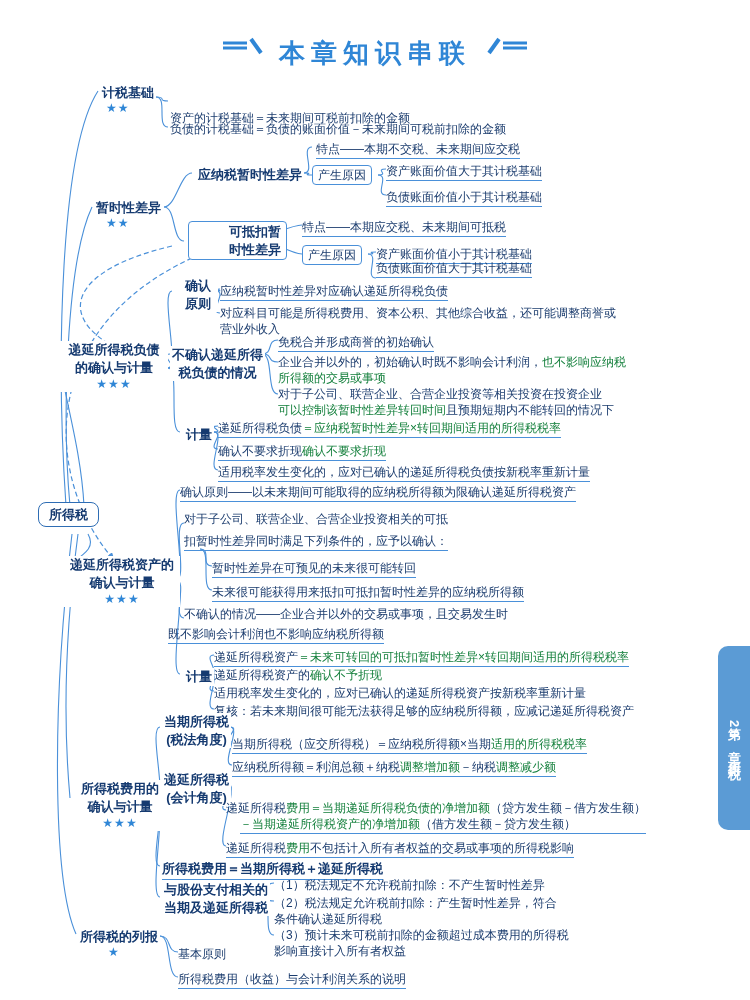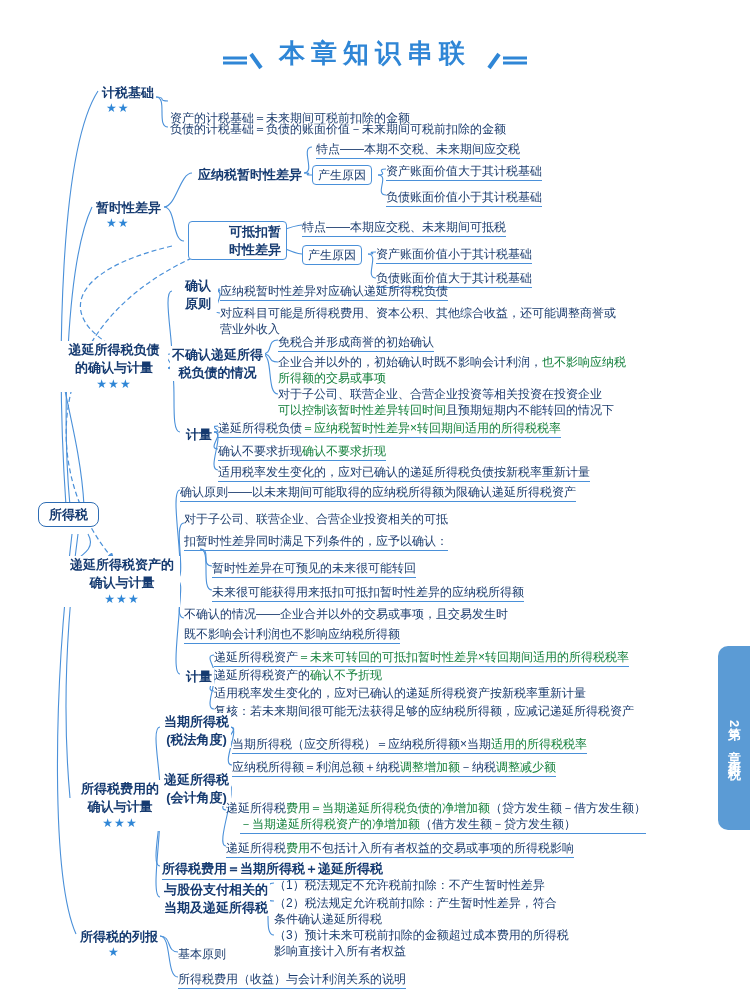--- a/index.html
+++ b/index.html
@@ -9,21 +9,21 @@
   .node{position:absolute;font-size:12px;line-height:1.35;color:#1b3c6e;white-space:nowrap;z-index:2;}
   .lbl{font-weight:bold;color:#153a70;font-size:13px;}
   .red{color:#15803d;}
   .u{border-bottom:1.2px solid #4a90d9;padding-bottom:1px;}
   .box{border:1px solid #4a90d9;border-radius:4px;padding:1px 5px;background:#fff;}
   .ctr{text-align:center;padding-left:40px;}
   .blk{display:block;}
   .bg{background:#fff;padding:0 2px;}
   .stars{color:#2f86d6;font-size:12px;letter-spacing:1px;font-weight:bold;}
   .title-row{position:absolute;top:36px;left:0;width:750px;display:flex;justify-content:center;
-             align-items:flex-end;gap:14px;z-index:2;}
+             align-items:flex-start;gap:14px;z-index:2;}
   .title{font-size:26px;font-weight:bold;color:#2f86d6;letter-spacing:6px;}
   .root-box{border:1.6px solid #2e6db4;border-radius:8px;padding:4px 10px;font-weight:bold;
             color:#153a70;font-size:13px;background:#fff;}
   .tab{position:absolute;right:0;top:646px;width:32px;height:184px;background:#5b9bd5;
        border-radius:10px 0 0 10px;color:#fff;display:flex;align-items:center;justify-content:center;
        writing-mode:vertical-rl;font-size:13px;font-weight:bold;letter-spacing:3px;z-index:2;}
   .ind{margin-left:14px;}
 </style>
 </head>
 <body>
@@ -133,21 +133,21 @@
   <div class="node u" style="left:386px;top:163px">资产账面价值大于其计税基础</div>
   <div class="node u" style="left:386px;top:189px">负债账面价值小于其计税基础</div>
 
   <div class="node box ctr lbl" style="left:188px;top:221px">
     <span class="blk">可抵扣暂</span>
     <span class="blk">时性差异</span>
   </div>
   <div class="node u" style="left:302px;top:219px">特点——本期应交税、未来期间可抵税</div>
   <div class="node box" style="left:302px;top:245px">产生原因</div>
   <div class="node u" style="left:376px;top:246px">资产账面价值小于其计税基础</div>
-  <div class="node u" style="left:376px;top:270px">负债账面价值大于其计税基础</div>
+  <div class="node u" style="left:376px;top:260px">负债账面价值大于其计税基础</div>
 
   <div class="node lbl ctr bg" style="left:60px;top:341px;width:104px">
     <span class="blk">递延所得税负债</span>
     <span class="blk">的确认与计量</span>
     <span class="blk stars">★★★</span>
   </div>
 
   <div class="node lbl ctr bg" style="left:178px;top:277px;width:36px">
     <span class="blk">确认</span>
     <span class="blk">原则</span>
@@ -189,21 +189,21 @@
     <span class="blk">递延所得税资产的</span>
     <span class="blk">确认与计量</span>
     <span class="blk stars">★★★</span>
   </div>
   <div class="node u" style="left:180px;top:484px">确认原则——以未来期间可能取得的应纳税所得额为限确认递延所得税资产</div>
   <div class="node" style="left:184px;top:511px">对于子公司、联营企业、合营企业投资相关的可抵</div>
   <div class="node u" style="left:184px;top:533px">扣暂时性差异同时满足下列条件的，应予以确认：</div>
   <div class="node u" style="left:212px;top:560px">暂时性差异在可预见的未来很可能转回</div>
   <div class="node u" style="left:212px;top:584px">未来很可能获得用来抵扣可抵扣暂时性差异的应纳税所得额</div>
   <div class="node" style="left:184px;top:606px">不确认的情况——企业合并以外的交易或事项，且交易发生时</div>
-  <div class="node u" style="left:184px;top:626px">既不影响会计利润也不影响应纳税所得额</div>
+  <div class="node u" style="left:168px;top:626px">既不影响会计利润也不影响应纳税所得额</div>
 
   <div class="node lbl bg" style="left:184px;top:668px">计量</div>
   <div class="node u" style="left:214px;top:649px">
     <span>递延所得税资产</span><span class="red">＝未来可转回的可抵扣暂时性差异×转回期间适用的所得税税率</span>
   </div>
   <div class="node" style="left:214px;top:667px">
     <span>递延所得税资产的</span><span class="red">确认不予折现</span>
   </div>
   <div class="node" style="left:214px;top:685px">适用税率发生变化的，应对已确认的递延所得税资产按新税率重新计量</div>
   <div class="node" style="left:214px;top:703px">复核：若未来期间很可能无法获得足够的应纳税所得额，应减记递延所得税资产</div>

